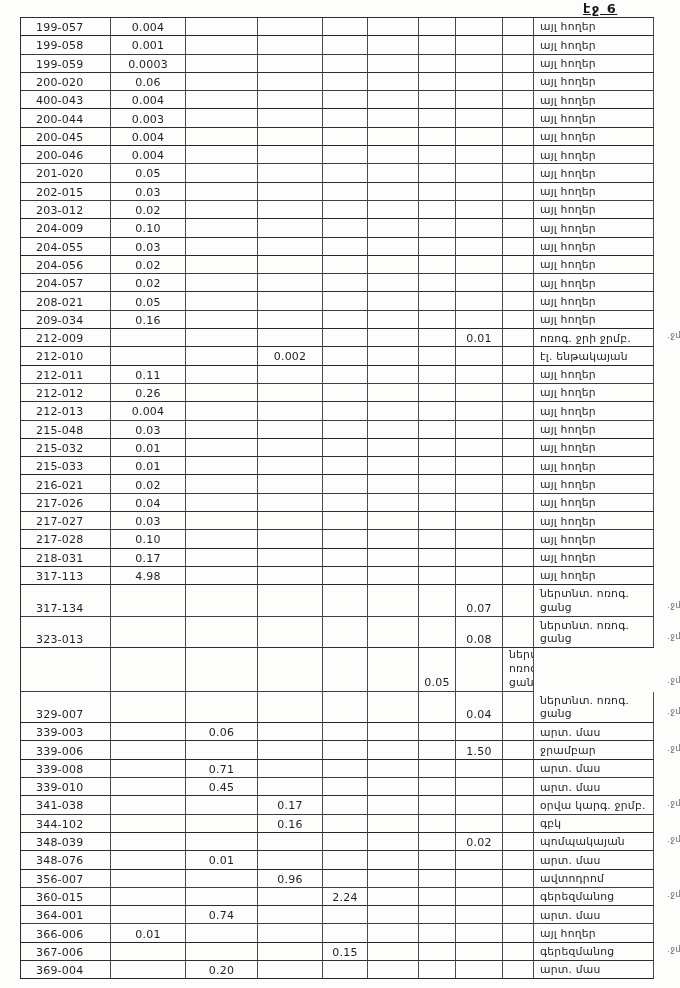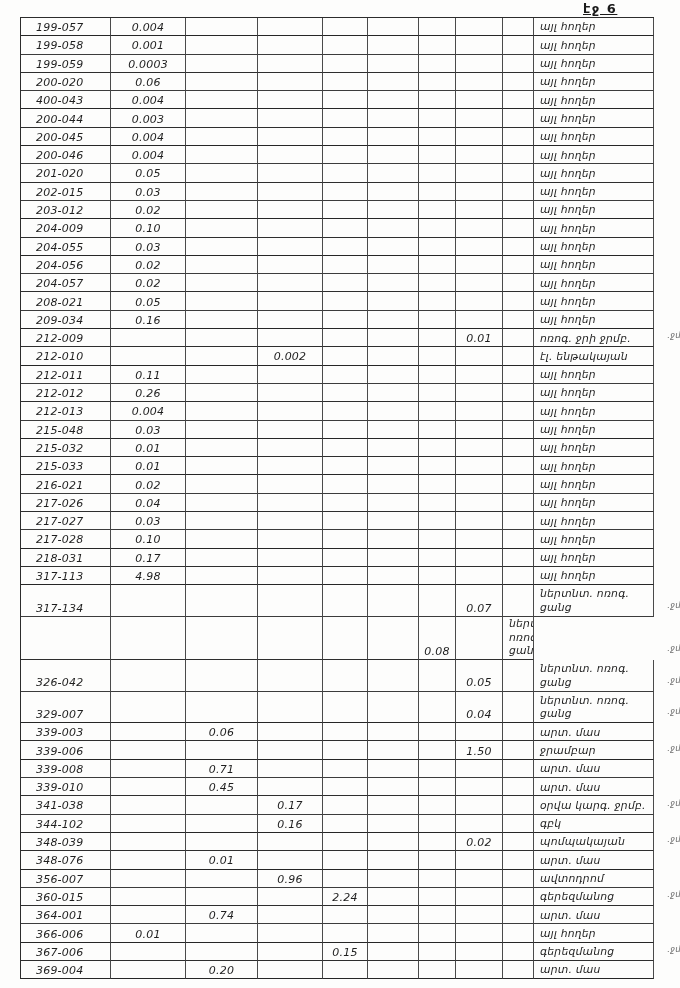--- a/index.html
+++ b/index.html
@@ -23,21 +23,20 @@
     letter-spacing:1.5px;
     color:#1b1b1b;
     text-decoration:underline;
   }
   .table-wrap{
     position:absolute;
     left:20px;top:17px;
     width:633px;
     border-left:1.6px solid #2c2c2c;
     border-top:1.4px solid #2c2c2c;
-    font-style:italic;
   }
   .row{
     display:grid;
     grid-template-columns:90px 75px 72px 65px 45px 51px 37px 47px 31px 120px;
     position:relative;
     min-height:18.3px;
   }
   .row.tall{min-height:31.5px;}
   .cell{
     border-right:1px solid #4a4a4a;
@@ -459,34 +458,34 @@
         <div class="cell c5 num"></div>
         <div class="cell c6 num"></div>
         <div class="cell c7 num"></div>
         <div class="cell c8 num">0.07</div>
         <div class="cell c9 num"></div>
         <div class="cell c10">ներտնտ. ոռոգ.
 ցանց</div>
         <span class="mark">.ջմ</span>
       </div>
       <div class="row tall">
+        <div class="cell c1">323-013</div>
         <div class="cell c2 num"></div>
         <div class="cell c3 num"></div>
         <div class="cell c4 num"></div>
         <div class="cell c5 num"></div>
         <div class="cell c6 num"></div>
         <div class="cell c7 num"></div>
         <div class="cell c8 num">0.08</div>
         <div class="cell c9 num"></div>
         <div class="cell c10">ներտնտ. ոռոգ.
 ցանց</div>
         <span class="mark">.ջմ</span>
       </div>
       <div class="row tall">
-        <div class="cell c1">326-042</div>
         <div class="cell c2 num"></div>
         <div class="cell c3 num"></div>
         <div class="cell c4 num"></div>
         <div class="cell c5 num"></div>
         <div class="cell c6 num"></div>
         <div class="cell c7 num"></div>
         <div class="cell c8 num">0.05</div>
         <div class="cell c9 num"></div>
         <div class="cell c10">ներտնտ. ոռոգ.
 ցանց</div>

